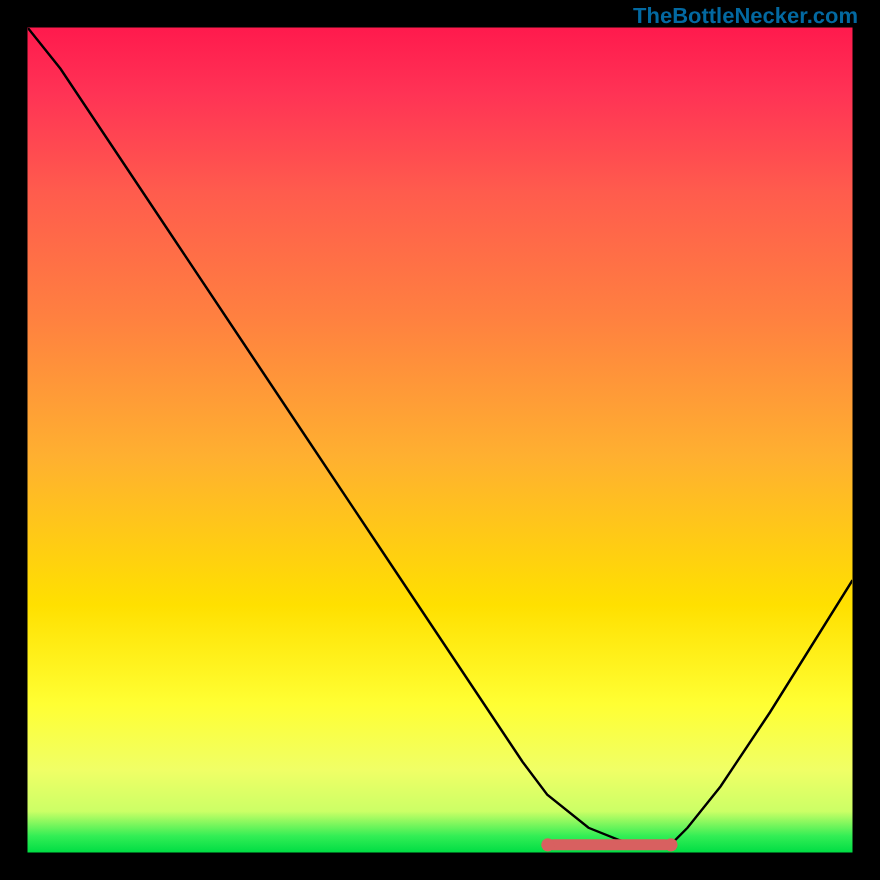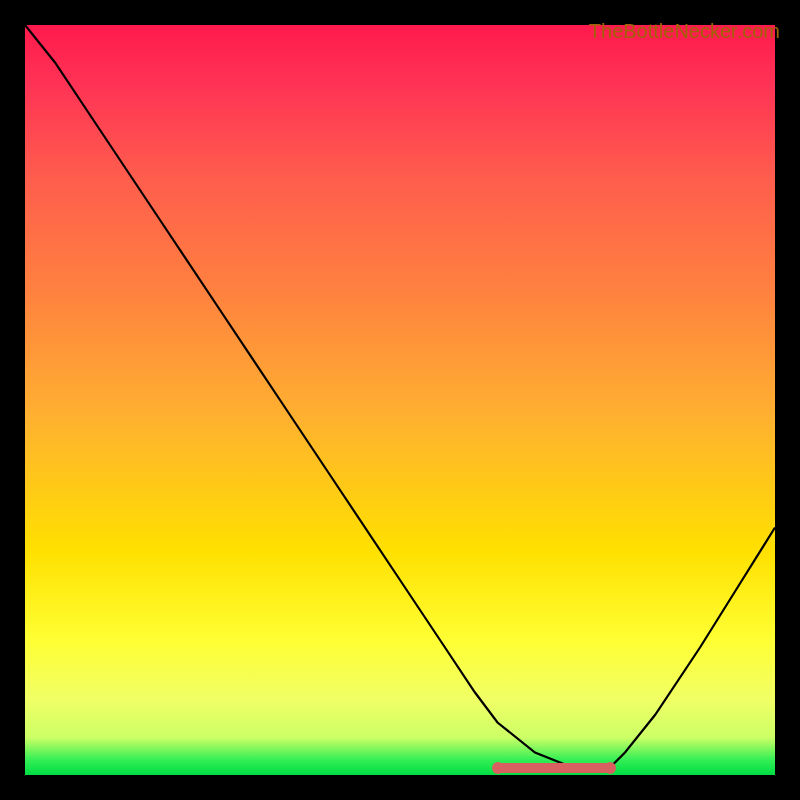--- a/index.html
+++ b/index.html
@@ -5,25 +5,25 @@
   * { margin: 0; padding: 0; box-sizing: border-box; }
   body {
     width: 800px;
     height: 800px;
     background: #000;
     position: relative;
     font-family: Arial, sans-serif;
   }
   .watermark {
     position: absolute;
-    top: 20px;
+    top: 4px;
     right: 20px;
-    color: #a16207;
+    color: #0369a1;
     font-size: 20px;
-    font-weight: normal;
+    font-weight: bold;
     z-index: 10;
   }
   .plot-area {
     position: absolute;
     left: 25px;
     top: 25px;
     width: 750px;
     height: 750px;
     background: linear-gradient(to bottom,
       #ff1a4d 0%,

